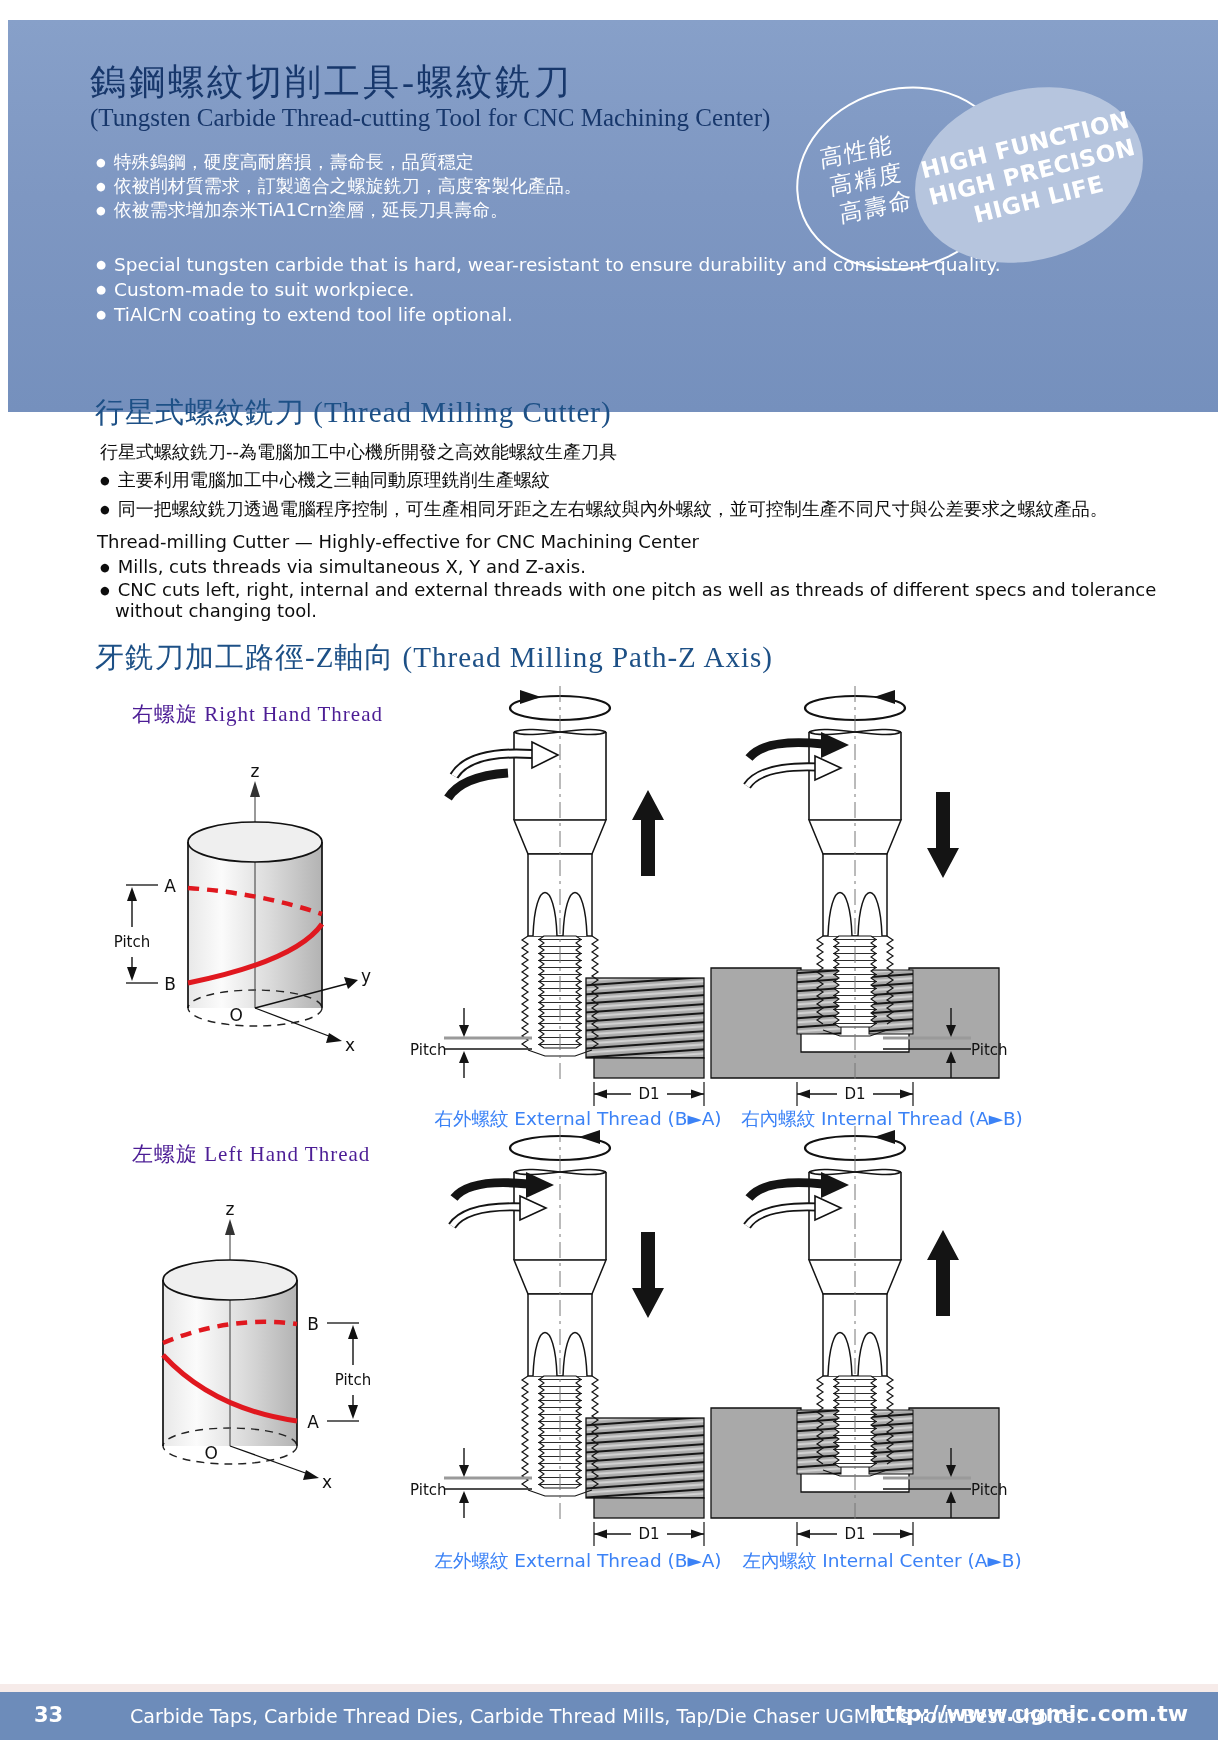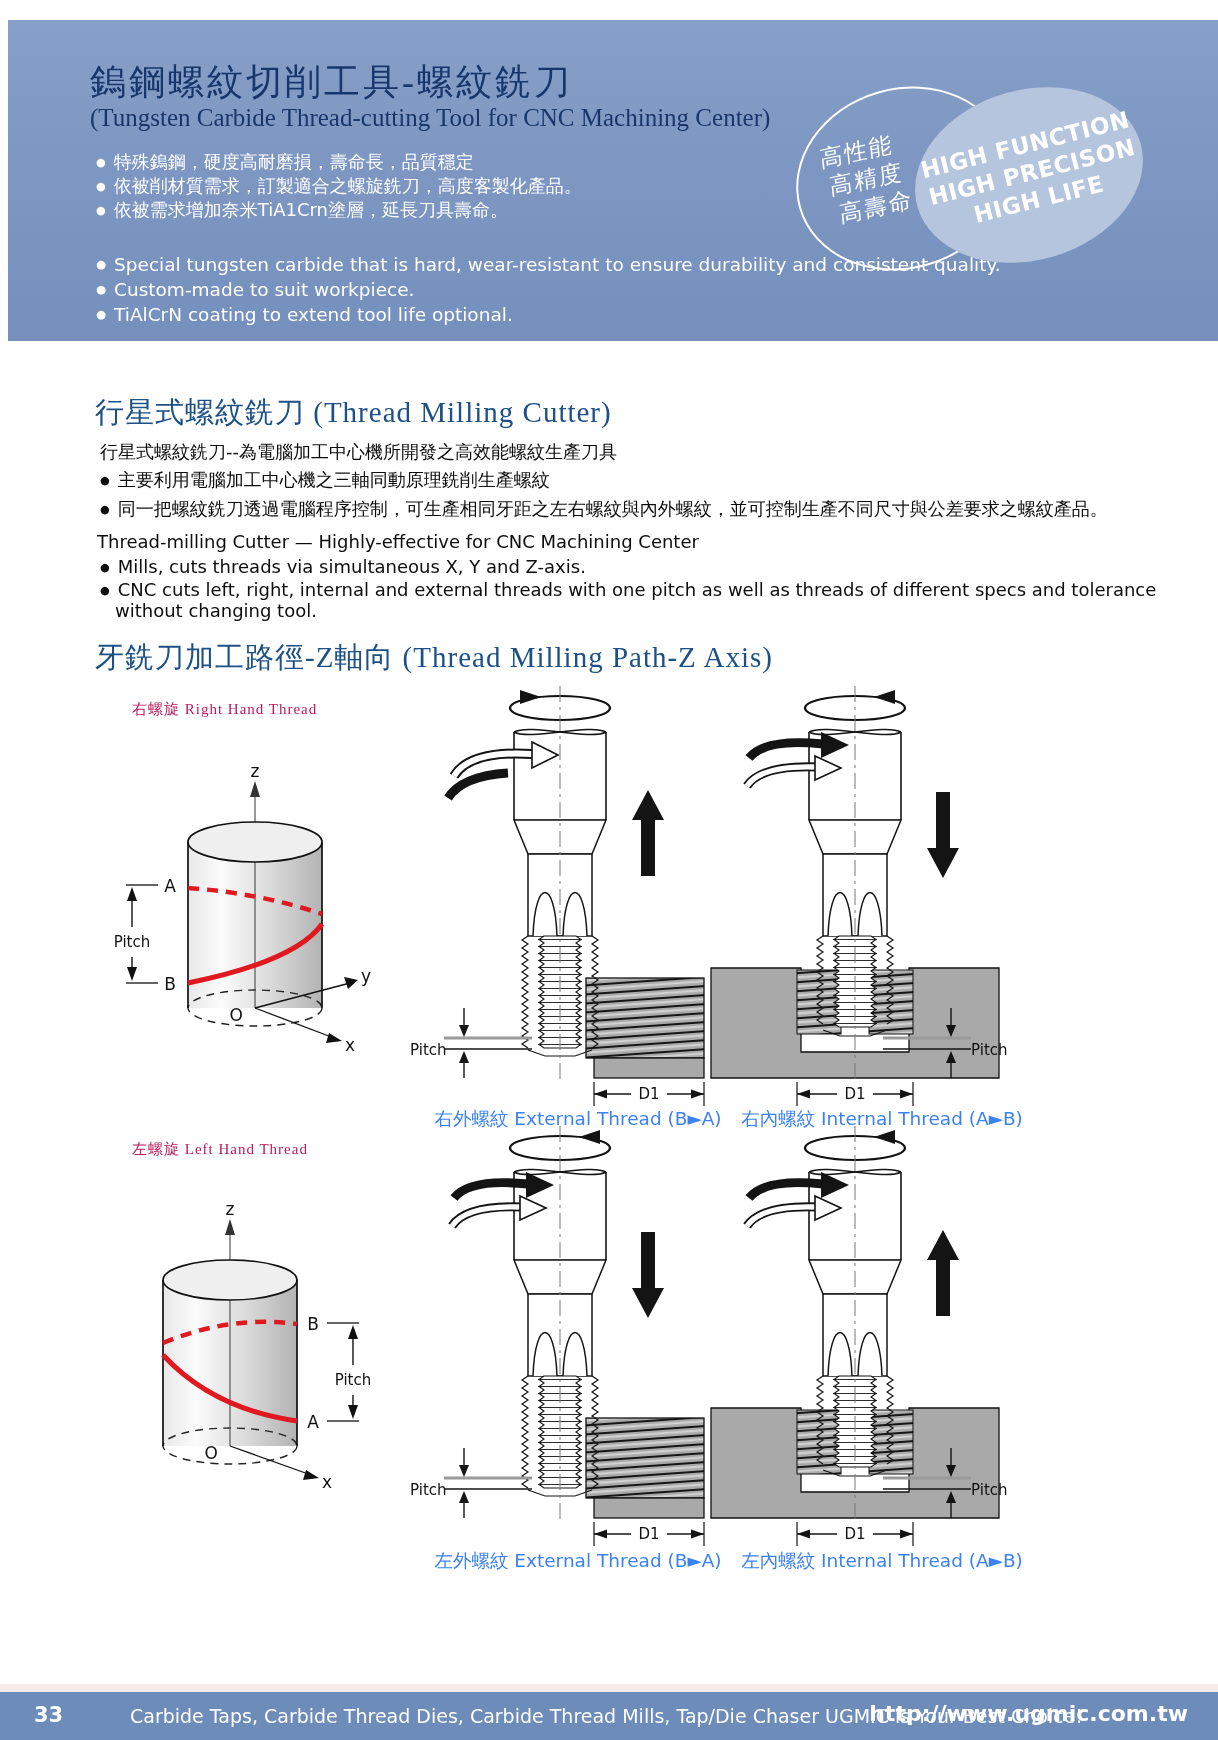--- a/index.html
+++ b/index.html
@@ -12,39 +12,39 @@
     font-family:"DejaVu Sans", sans-serif;color:#111;overflow:hidden;
   }
   .abs{position:absolute;}
   svg{overflow:visible;display:block;}
   svg text{font-family:"DejaVu Sans", sans-serif;}
   .dlab{font-size:17px;fill:#111;text-anchor:middle;}
   .plab{font-size:15px;fill:#111;text-anchor:middle;}
   .helix{stroke:var(--red);fill:none;}
   
   .band{
-    left:8px;top:20px;width:1210px;height:321px;
+    left:8px;top:20px;width:1210px;height:392px;
     background:linear-gradient(180deg,#87a0c9 0%, var(--hdr) 45%, #7590bd 100%);
   }
   .title-zh{left:90px;top:58px;font-family:"Liberation Serif",serif;font-size:36px;color:var(--navy);letter-spacing:3px;}
   .title-en{left:90px;top:104px;font-family:"Liberation Serif",serif;font-size:25px;color:var(--navy);}
   .zh-bullets{left:96px;top:150px;color:#fff;font-size:18px;line-height:23.6px;}
   .en-bullets{left:96px;top:252px;color:#fff;font-size:18.5px;line-height:24.4px;}
   .blt::before{content:"●";font-size:0.62em;margin-right:8px;vertical-align:2.5px;}
   .badge-outline{left:795px;top:88px;width:212px;height:177px;border:2.5px solid #fff;border-radius:50%;transform:rotate(-16deg);}
   .badge-fill{left:913px;top:90px;width:232px;height:170px;background:var(--badge);border-radius:50%;transform:rotate(-16deg);}
   .badge-zh{left:822px;top:136px;color:#fff;font-size:23px;line-height:29px;transform:rotate(-12deg) skewX(-6deg);letter-spacing:2px;}
   .badge-zh div:nth-child(2){margin-left:7px;}
   .badge-zh div:nth-child(3){margin-left:14px;}
   .badge-en{left:922px;top:130px;width:220px;color:#fff;font-size:23px;font-weight:bold;line-height:28px;text-align:center;transform:rotate(-14deg);letter-spacing:0.5px;}
   
   .sec-title{font-family:"Liberation Serif",serif;font-size:29px;color:var(--sect);letter-spacing:1px;}
   .body-line{font-size:18px;color:#0d0d0d;}
   .hang{text-indent:-15px;padding-left:15px;}
-  .row-label{font-family:"Liberation Serif",serif;font-size:15px;color:#be185d;letter-spacing:1px;}
+  .row-label{font-family:"Liberation Serif",serif;font-size:21px;color:#4c1d95;letter-spacing:1px;}
   .caption{width:340px;text-align:center;font-size:18.5px;color:#3b82f6;}
   
   .pink-strip{left:0;top:1684px;width:1218px;height:8px;background:#f6ebe9;}
   .footer{left:0;top:1692px;width:1218px;height:48px;background:var(--ftr);color:#fff;}
   .pg-num{left:34px;top:1703px;font-size:21px;font-weight:bold;color:#fff;}
   .tagline{left:130px;top:1705px;font-size:19px;color:#fff;text-align:center;}
   .site{right:30px;top:1701px;font-size:22px;font-weight:bold;color:#fff;position:absolute;text-align:center;}
 </style>
 </head>
 <body>
@@ -413,19 +413,19 @@
       <line x1="248" y1="328" x2="248" y2="355" stroke="#141414" stroke-width="1.4"></line>
       <polygon points="243,345 253,345 248,357" fill="#141414"></polygon>
       <line x1="248" y1="398" x2="248" y2="373" stroke="#141414" stroke-width="1.4"></line>
       <polygon points="243,383 253,383 248,371" fill="#141414"></polygon>
       <text x="268" y="375" font-size="15" fill="#111">Pitch</text>
       <line x1="152" y1="6" x2="152" y2="400" stroke="#777" stroke-width="1" stroke-dasharray="16 5 3 5"></line>
     </g>
   </svg>
 
 <div class="abs caption" style="left:408px;top:1548px">左外螺紋  External Thread (B►A)</div>
-<div class="abs caption" style="left:712px;top:1548px">左內螺紋  Internal Thread (A►B)</div>
+<div class="abs caption" style="left:712px;top:1548px">左內螺紋  Internal Center (A►B)</div>
 
 <div class="abs pink-strip"></div>
 <div class="abs footer"></div>
 <div class="abs pg-num">33</div>
 <div class="abs tagline">Carbide Taps, Carbide Thread Dies, Carbide Thread Mills, Tap/Die Chaser UGMIC is Your Best Choice!</div>
 <div class="site">http://www.ugmic.com.tw</div>
 
 </body></html>

